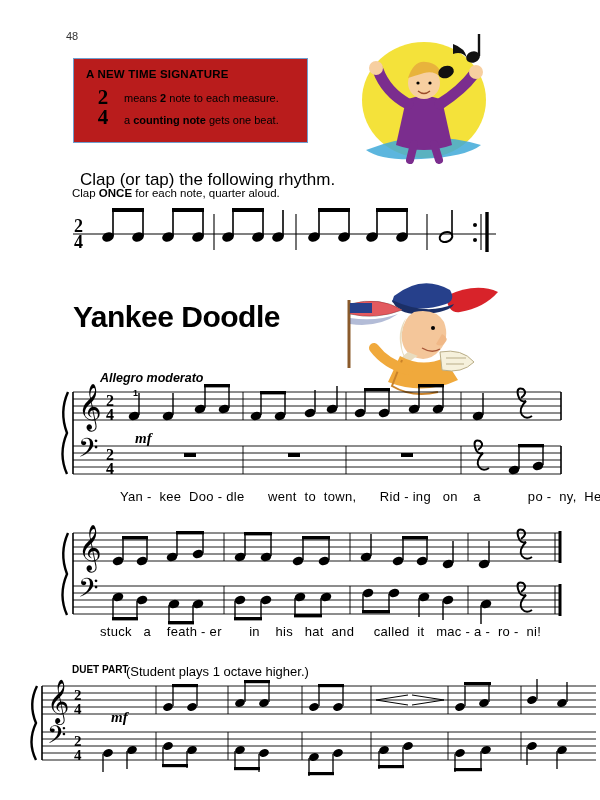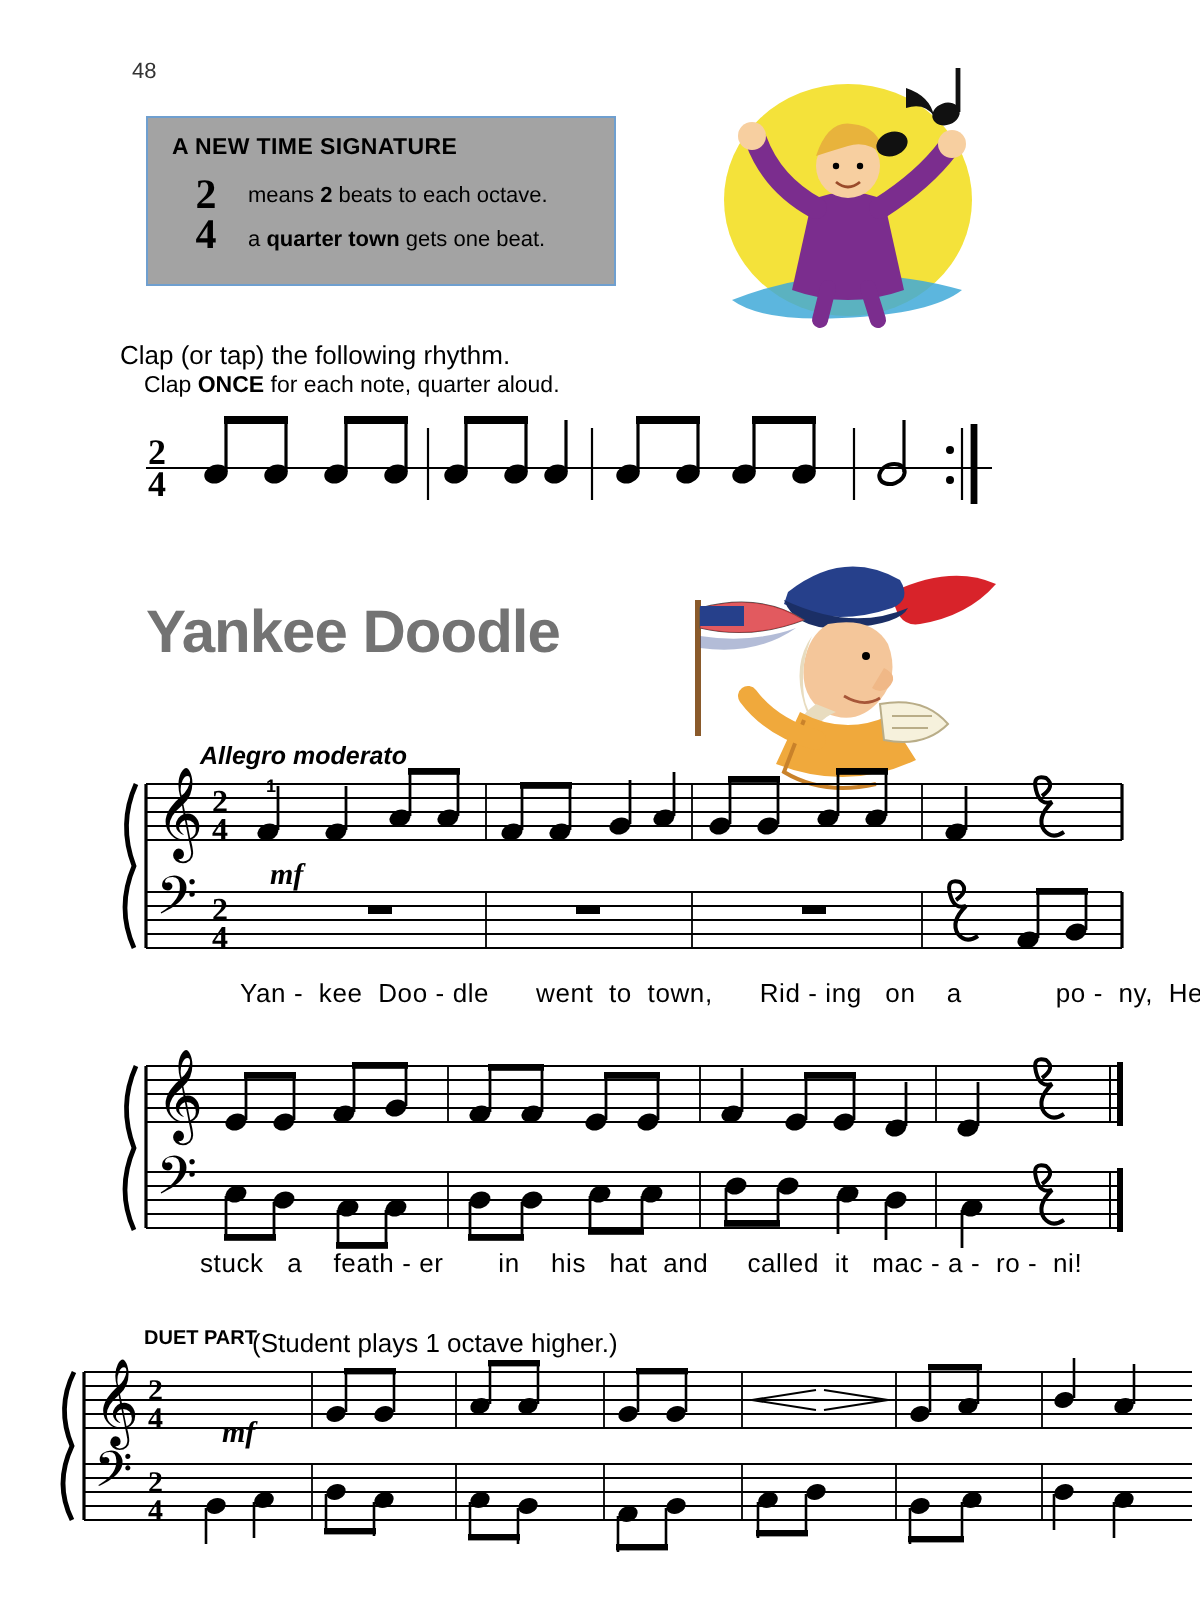--- a/index.html
+++ b/index.html
@@ -30,21 +30,21 @@
     color: #333;
   }
 
   
   .info-box {
     position: absolute;
     left: 57px;
     top: 58px;
     width: 235px;
     height: 85px;
-    background: #a3a3a3;
+    background: #b91c1c;
     border: 1px solid #6f9fcf;
     box-sizing: border-box;
   }
   .info-title {
     position: absolute;
     left: 12px;
     top: 9px;
     font-size: 11.5px;
     font-weight: bold;
     letter-spacing: 0.2px;
@@ -72,39 +72,39 @@
     position: absolute;
     left: 50px;
     top: 55px;
     font-size: 11px;
   }
   .b { font-weight: bold; }
 
   
   .clap1 {
     position: absolute;
-    left: 44px;
+    left: 64px;
     top: 170px;
-    font-size: 13px;
+    font-size: 17px;
   }
   .clap2 {
     position: absolute;
     left: 56px;
     top: 187px;
     font-size: 11.5px;
   }
 
   
   .song-title {
     position: absolute;
     left: 57px;
     top: 300px;
     font-size: 30px;
     font-weight: bold;
-    color: #737373;
+    color: #000000;
     font-family: "Liberation Sans", sans-serif;
     letter-spacing: -0.5px;
   }
   .tempo {
     position: absolute;
     left: 84px;
     top: 371px;
     font-size: 12.5px;
     font-weight: bold;
     font-style: italic;
@@ -165,22 +165,22 @@
 <div class="page">
 
   <div class="page-number">48</div>
 
   <div class="info-box">
     <div class="info-title">A NEW TIME SIGNATURE</div>
     <div class="info-ts">
       <span class="num">2</span>
       <span class="den">4</span>
     </div>
-    <div class="info-line1"><span>means </span><span class="b">2</span><span> beats to each octave.</span></div>
-    <div class="info-line2"><span>a </span><span class="b">quarter town</span><span> gets one beat.</span></div>
+    <div class="info-line1"><span>means </span><span class="b">2</span><span> note to each measure.</span></div>
+    <div class="info-line2"><span>a </span><span class="b">counting note</span><span> gets one beat.</span></div>
   </div>
 
   <div class="clap1">Clap (or tap) the following rhythm.</div>
   <div class="clap2"><span>Clap </span><span class="b">ONCE</span><span> for each note, quarter aloud.</span></div>
 
   <div class="song-title">Yankee Doodle</div>
   <div class="tempo">Allegro moderato</div>
   <div class="finger-1">1</div>
 
   <div class="dyn" id="dyn-1">mf</div>

